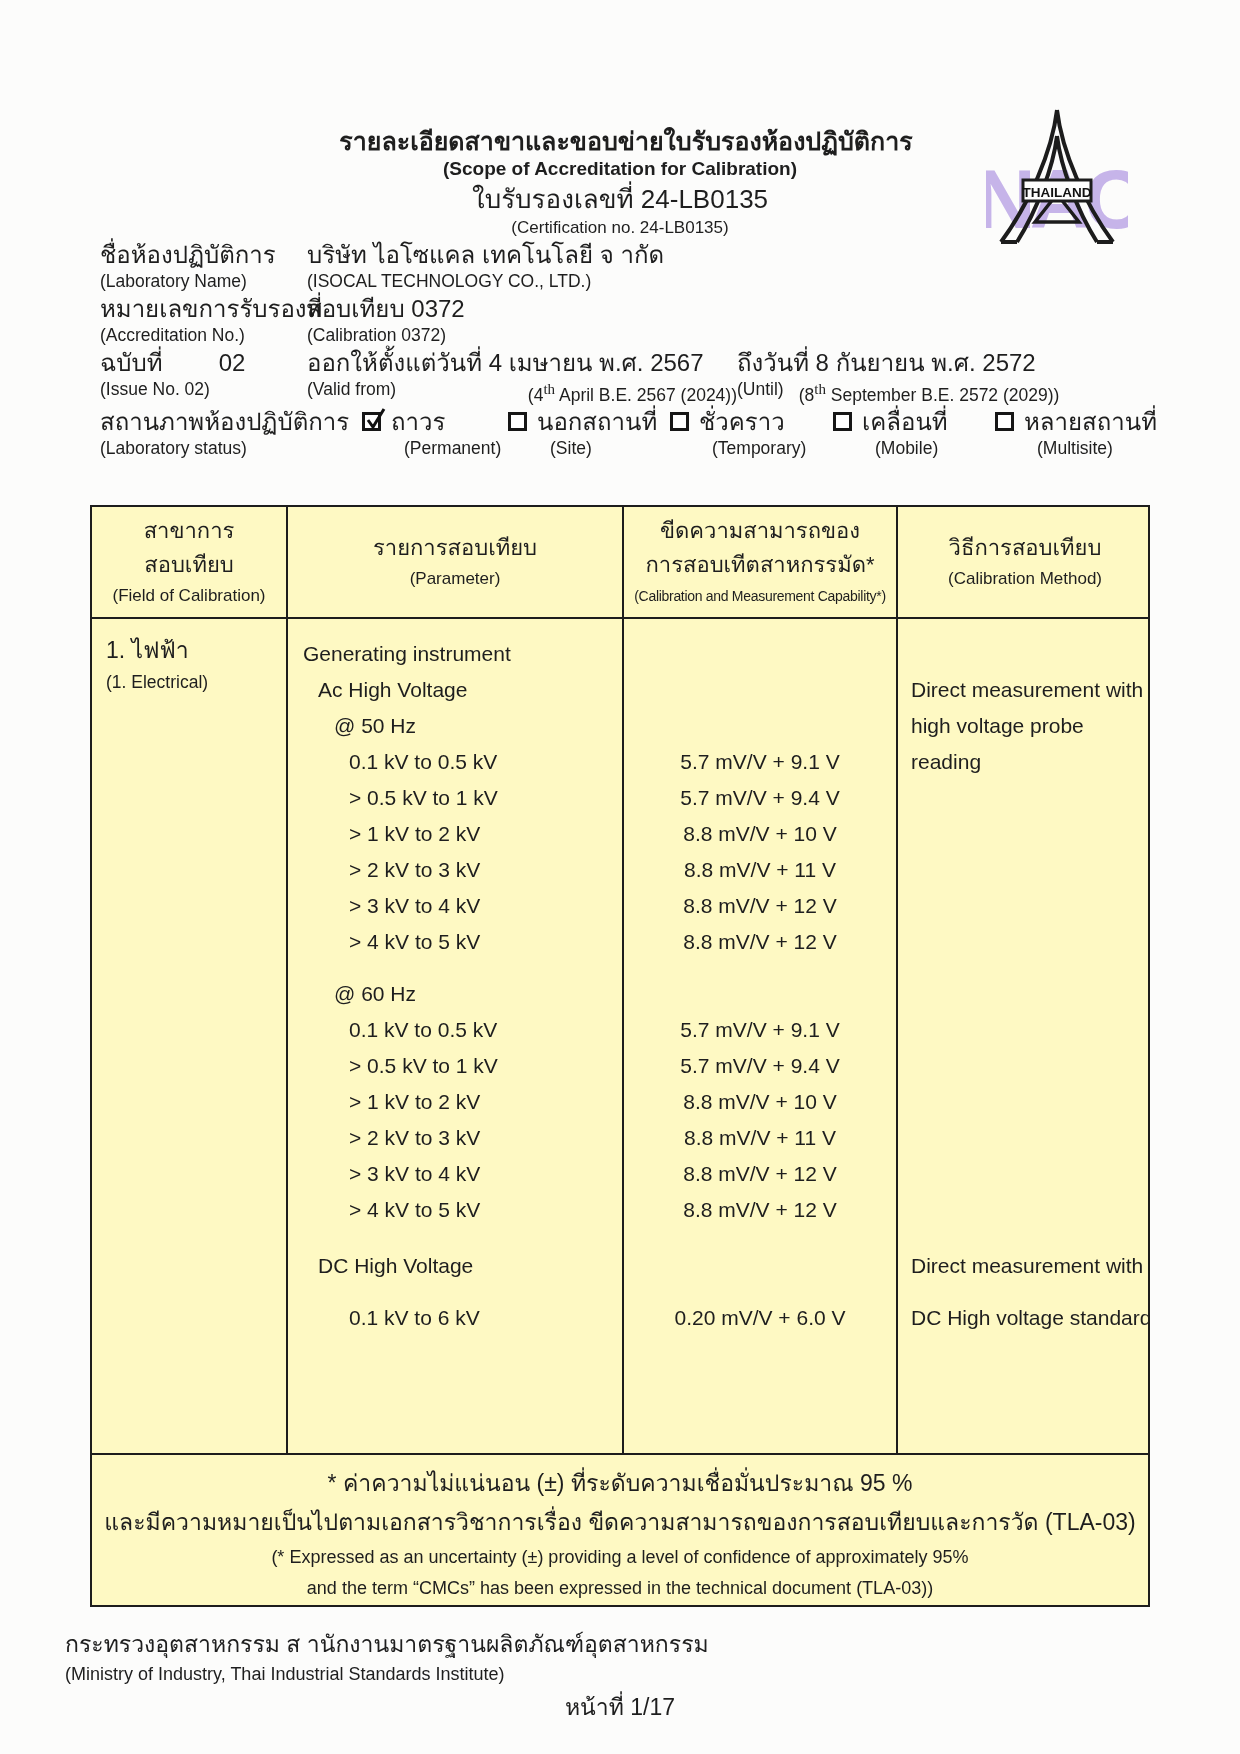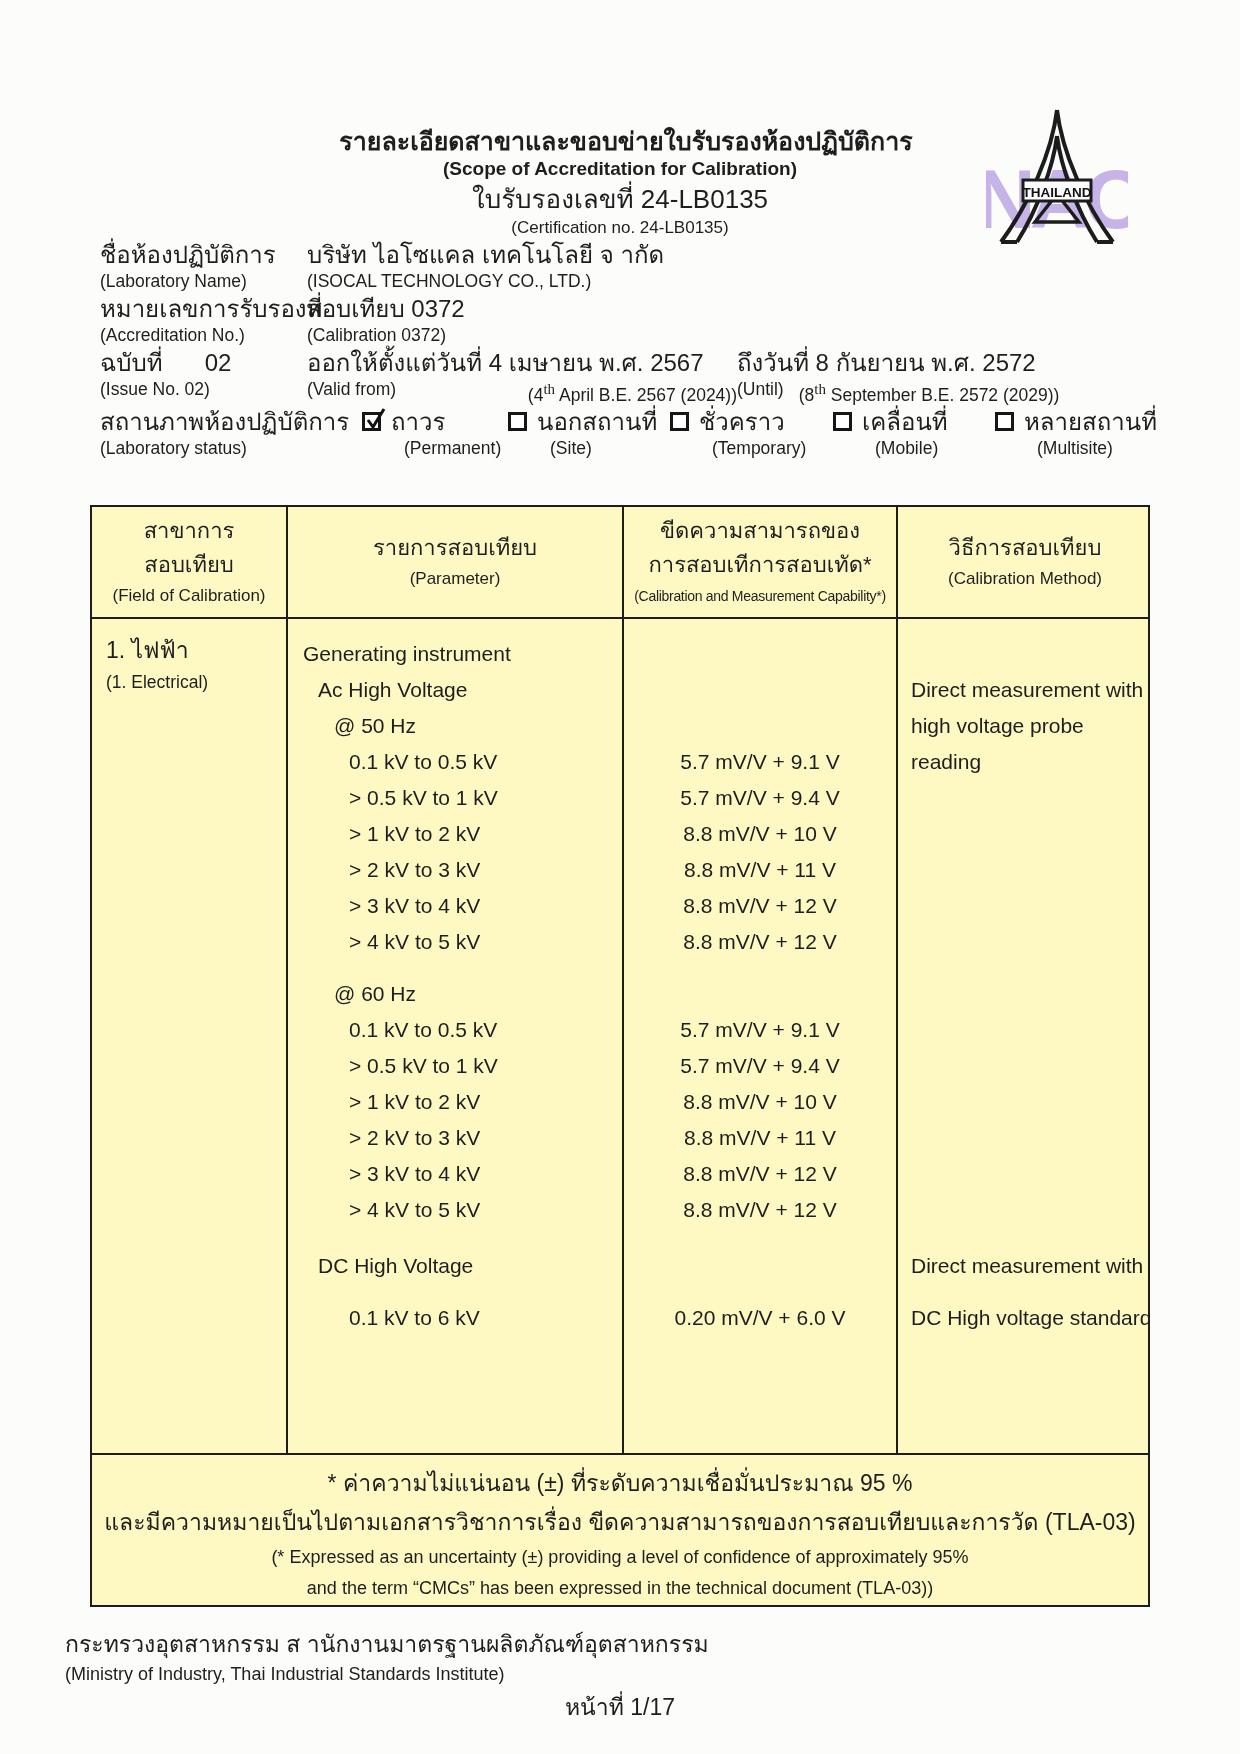--- a/index.html
+++ b/index.html
@@ -19,21 +19,21 @@
   .title-th{font-size:25px;font-weight:700;line-height:30px;margin-left:12px;}
   .title-en{font-size:19px;font-weight:600;line-height:26px;}
   .cert-th{font-size:26px;font-weight:400;line-height:34px;}
   .cert-en{font-size:17px;font-weight:400;line-height:24px;}
   
   .info{margin:0 0 0 100px;width:1080px;}
   .info-row{display:grid;grid-template-columns:207px 1fr;min-height:54px;align-items:start;}
   .info-row.three{grid-template-columns:207px 430px 1fr;}
   .th-line{font-size:24px;line-height:30px;white-space:nowrap;}
   .en-line{font-size:17.5px;line-height:23px;white-space:nowrap;}
-  .issue-flex{display:flex;gap:42px;}
+  .issue-flex{display:flex;gap:56px;}
   .date-flex{display:flex;gap:44px;justify-content:space-between;}
   .until-flex{display:flex;gap:15px;}
   sup{font-size:15px;font-family:Liberation Serif, serif;}
   
   .status-opts{display:flex;padding-left:55px;}
   .status-option{flex:0 0 auto;}
   .opt-line{display:flex;align-items:center;gap:10px;}
   .checkbox{position:relative;width:19px;height:19px;border:3px solid #161616;box-sizing:border-box;background:#fff;flex:0 0 auto;}
   .checkbox .tick{display:none;position:absolute;left:-1px;top:-8px;width:22px;height:24px;}
   .checkbox.checked .tick{display:block;}
@@ -211,21 +211,21 @@
         <div class="h-th">สาขาการ</div>
         <div class="h-th">สอบเทียบ</div>
         <div class="h-en">(Field of Calibration)</div>
       </div>
       <div class="t-hcell">
         <div class="h-th">รายการสอบเทียบ</div>
         <div class="h-en">(Parameter)</div>
       </div>
       <div class="t-hcell">
         <div class="h-th">ขีดความสามารถของ</div>
-        <div class="h-th">การสอบเทีการสอบเทัด*</div>
+        <div class="h-th">การสอบเทีตสาหกรรมัด*</div>
         <div class="h-en small">(Calibration and Measurement Capability*)</div>
       </div>
       <div class="t-hcell">
         <div class="h-th">วิธีการสอบเทียบ</div>
         <div class="h-en">(Calibration Method)</div>
       </div>
     </div>
 
     <div class="t-body">
       <div class="t-col field-cell">

